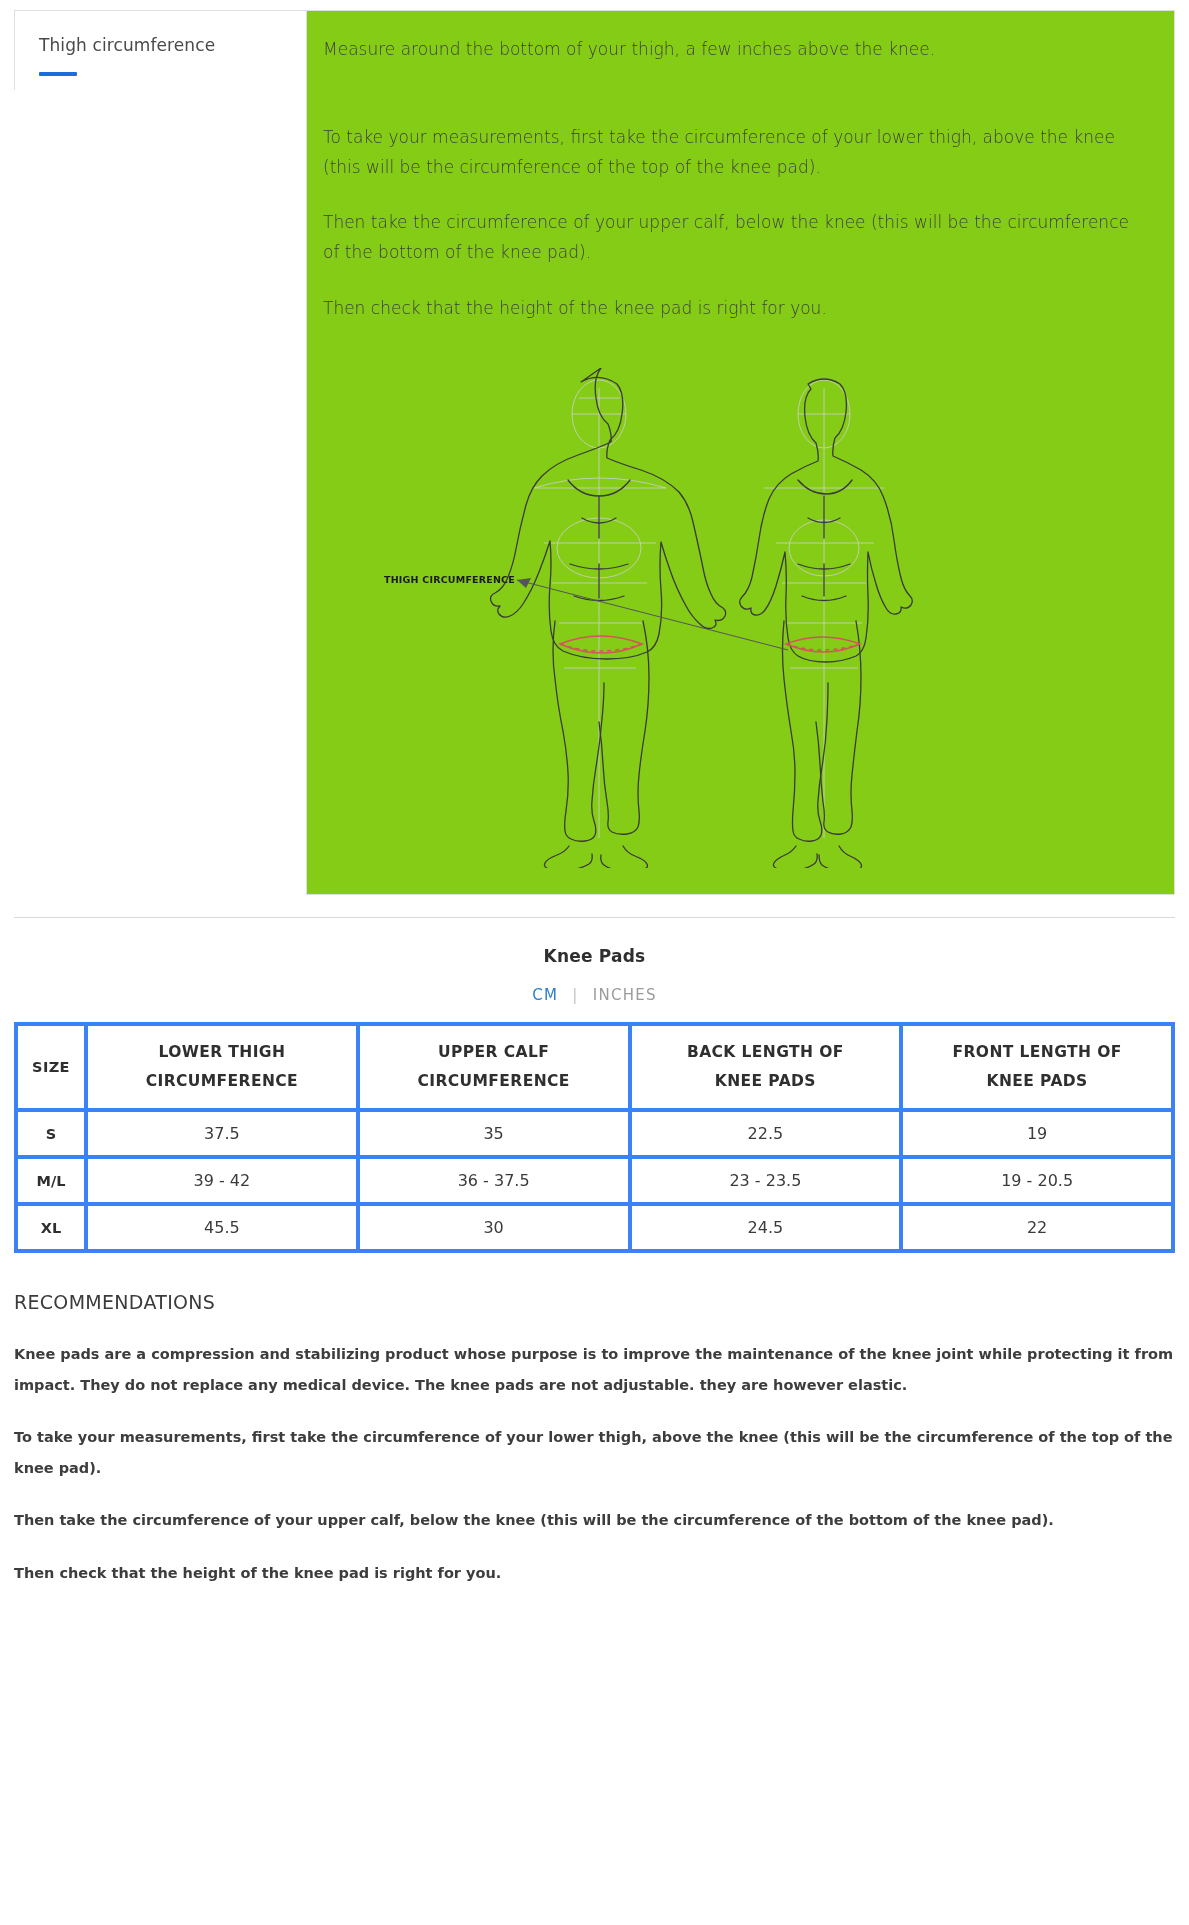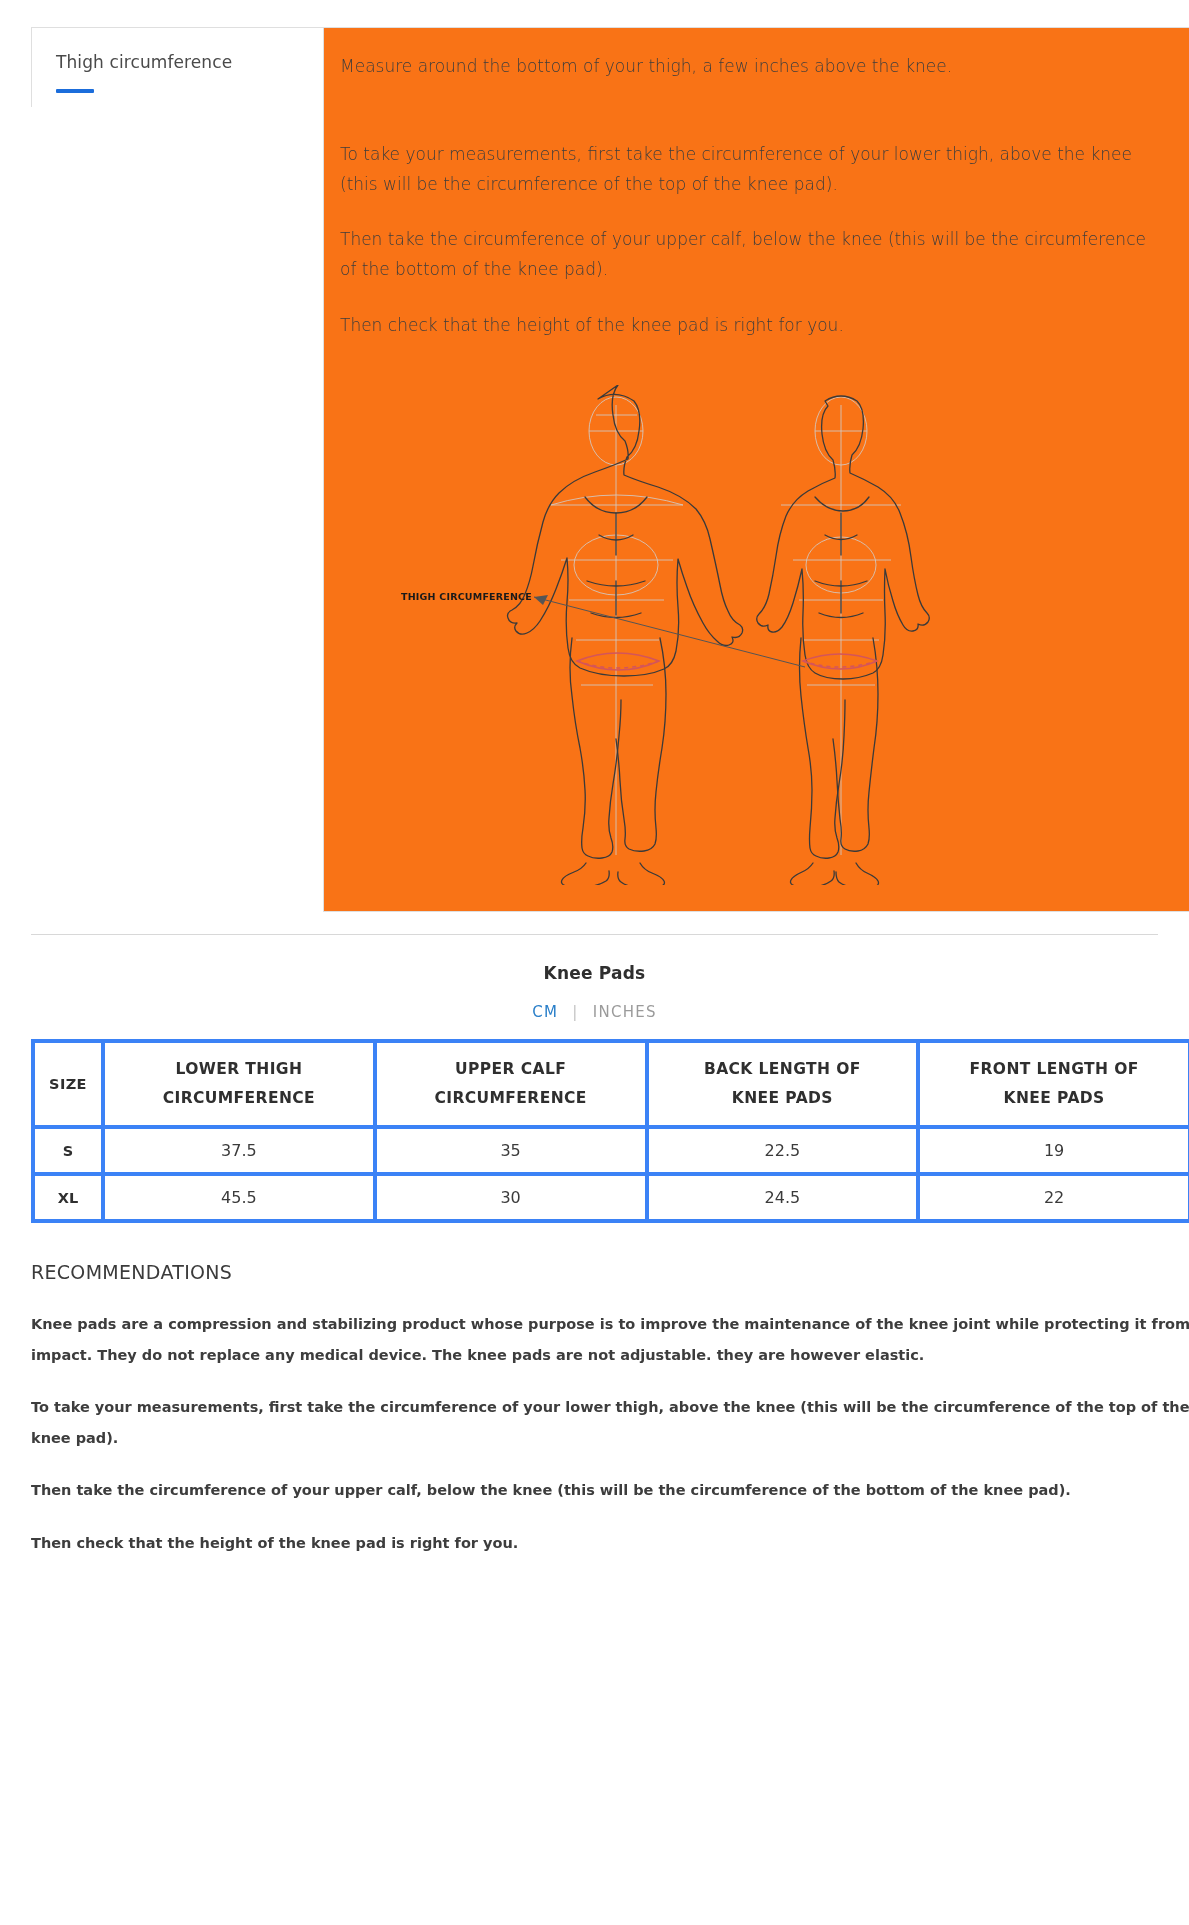--- a/index.html
+++ b/index.html
@@ -10,21 +10,21 @@
   body {
     width: 1189px;
     min-height: 1925px;
     font-family: "DejaVu Sans", "Liberation Sans", sans-serif;
     color: #333333;
     -webkit-font-smoothing: antialiased;
   }
   .page {
     width: 1189px;
     box-sizing: border-box;
-    padding: 17px;
+    padding: 0;
   }
 
   
   .top-panel {
     display: flex;
     align-items: stretch;
     margin: 10px 14px 0 14px;
     width: 1161px;
     box-sizing: border-box;
   }
@@ -61,21 +61,21 @@
     border-right: 1px solid #dfdfdf;
     height: calc(100% - 80px);
   }
 
   .desc-panel {
     flex: 1 1 auto;
     border: 1px solid #dfdfdf;
     border-left: none;
     box-sizing: border-box;
     padding: 24px 30px 26px 16px;
-    background: #f97316;
+    background: #84cc16;
   }
   .desc-panel p {
     margin: 0 0 26px 0;
     font-size: 17px;
     line-height: 1.75;
     color: #3d3d3d;
     font-weight: 300;
   }
   .desc-panel p.first {
     margin-bottom: 58px;
@@ -327,20 +327,27 @@
     </thead>
     <tbody>
       <tr>
         <td class="size-cell">S</td>
         <td class="val">37.5</td>
         <td class="val">35</td>
         <td class="val">22.5</td>
         <td class="val">19</td>
       </tr>
       <tr>
+        <td class="size-cell">M/L</td>
+        <td class="val">39 - 42</td>
+        <td class="val">36 - 37.5</td>
+        <td class="val">23 - 23.5</td>
+        <td class="val">19 - 20.5</td>
+      </tr>
+      <tr>
         <td class="size-cell">XL</td>
         <td class="val">45.5</td>
         <td class="val">30</td>
         <td class="val">24.5</td>
         <td class="val">22</td>
       </tr>
     </tbody>
   </table>
 
   <div class="reco">

